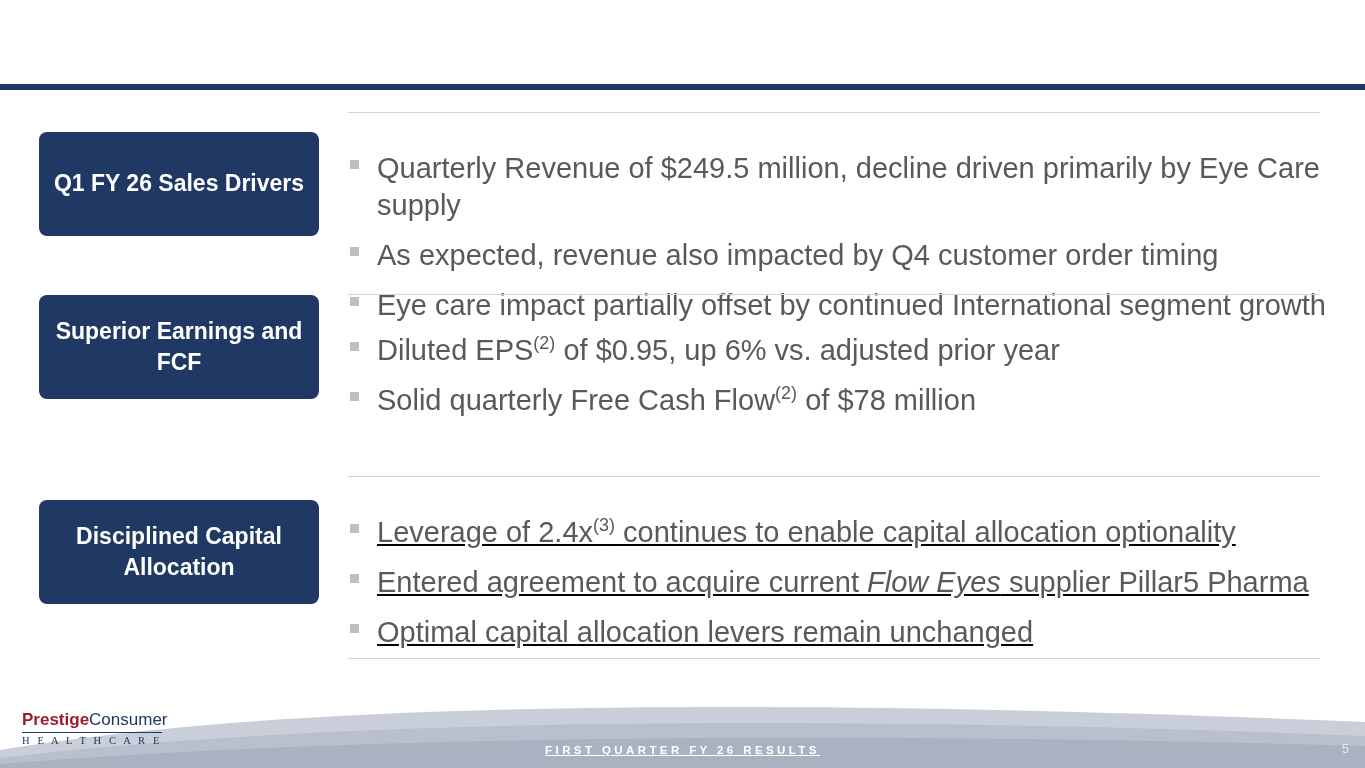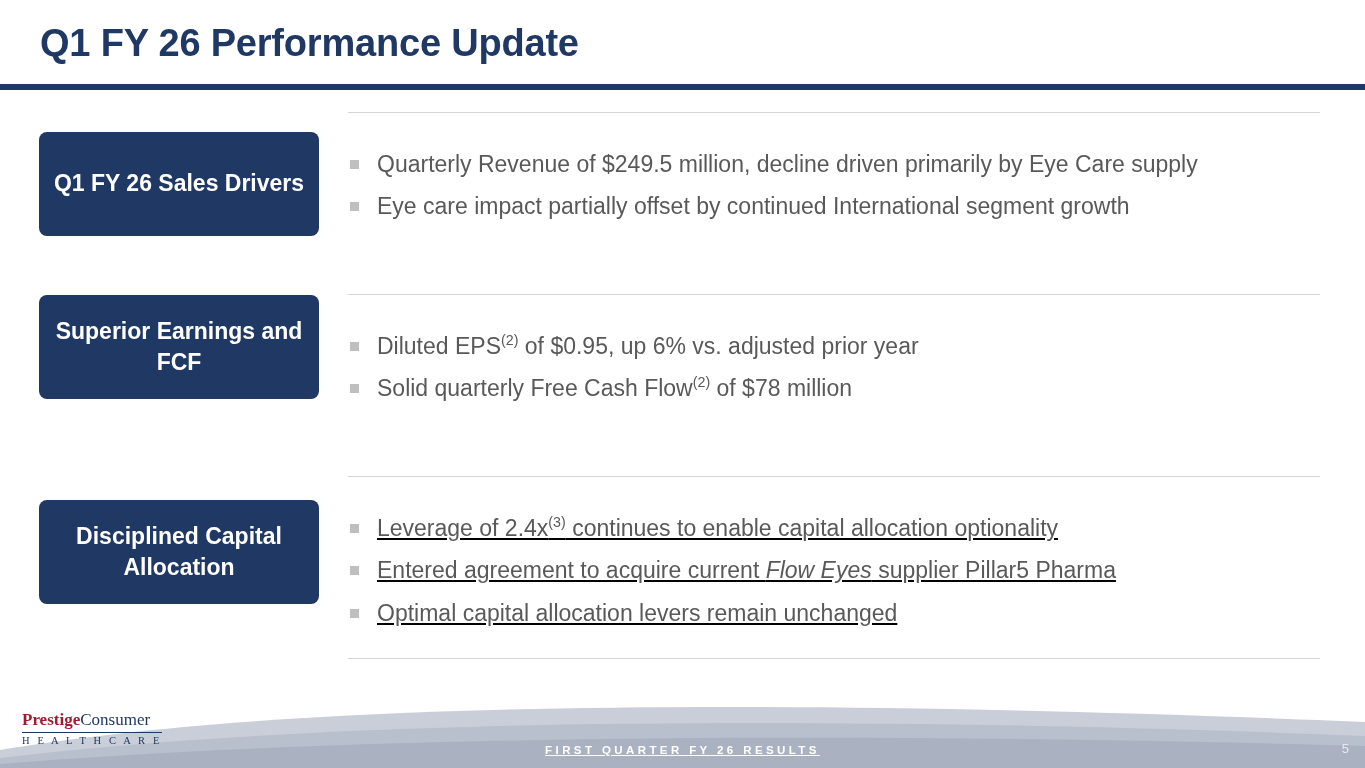--- a/index.html
+++ b/index.html
@@ -81,21 +81,21 @@
 
   .bullets {
     position: absolute;
     left: 350px;
     width: 990px;
   }
   .bullet {
     display: flex;
     align-items: flex-start;
     margin-bottom: 13px;
-    font-size: 23px;
+    font-size: 29px;
     color: #595959;
     line-height: 1.28;
   }
   .bullet .marker {
     flex: 0 0 auto;
     width: 9px;
     height: 9px;
     background: #bfbfbf;
     margin-top: 10px;
     margin-right: 18px;
@@ -124,21 +124,21 @@
   .footer-wave svg { display: block; }
 
   .logo {
     position: absolute;
     left: 22px;
     bottom: 22px;
     width: 170px;
   }
   .logo .logo-line1 {
     font-size: 17px;
-    font-family: Liberation Serif, serif;
+    font-family: Liberation Sans, sans-serif;
     white-space: nowrap;
   }
   .logo .logo-prestige { color: #9e1b32; font-weight: bold; }
   .logo .logo-consumer { color: #1f3864; }
   .logo .logo-rule {
     width: 140px;
     height: 1px;
     background: #1f3864;
     margin: 2px 0 2px 0;
   }
@@ -166,32 +166,35 @@
     bottom: 12px;
     color: #e8e8ec;
     font-size: 13px;
   }
 </style>
 </head>
 <body>
 
 <div class="slide">
 
-  <div class="title">Q1 FY 26 Performance Update</div>
   <div class="title-rule"></div>
 
   <div class="section sec1">
     <div class="hr" style="top:0px;"></div>
     <div class="label-box" style="top:20px;">
       <span>Q1 FY 26 Sales Drivers</span>
     </div>
     <div class="bullets" style="top:38px;">
       <div class="bullet">
         <span class="marker"></span>
         <span class="text"><span>Quarterly Revenue of $249.5 million, decline driven primarily by Eye Care supply</span></span>
+      </div>
+      <div class="bullet">
+        <span class="marker"></span>
+        <span class="text"><span>As expected, revenue also impacted by Q4 customer order timing</span></span>
       </div>
       <div class="bullet">
         <span class="marker"></span>
         <span class="text"><span>Eye care impact partially offset by continued International segment growth</span></span>
       </div>
     </div>
   </div>
 
   <div class="section sec2">
     <div class="hr" style="top:0px;"></div>

